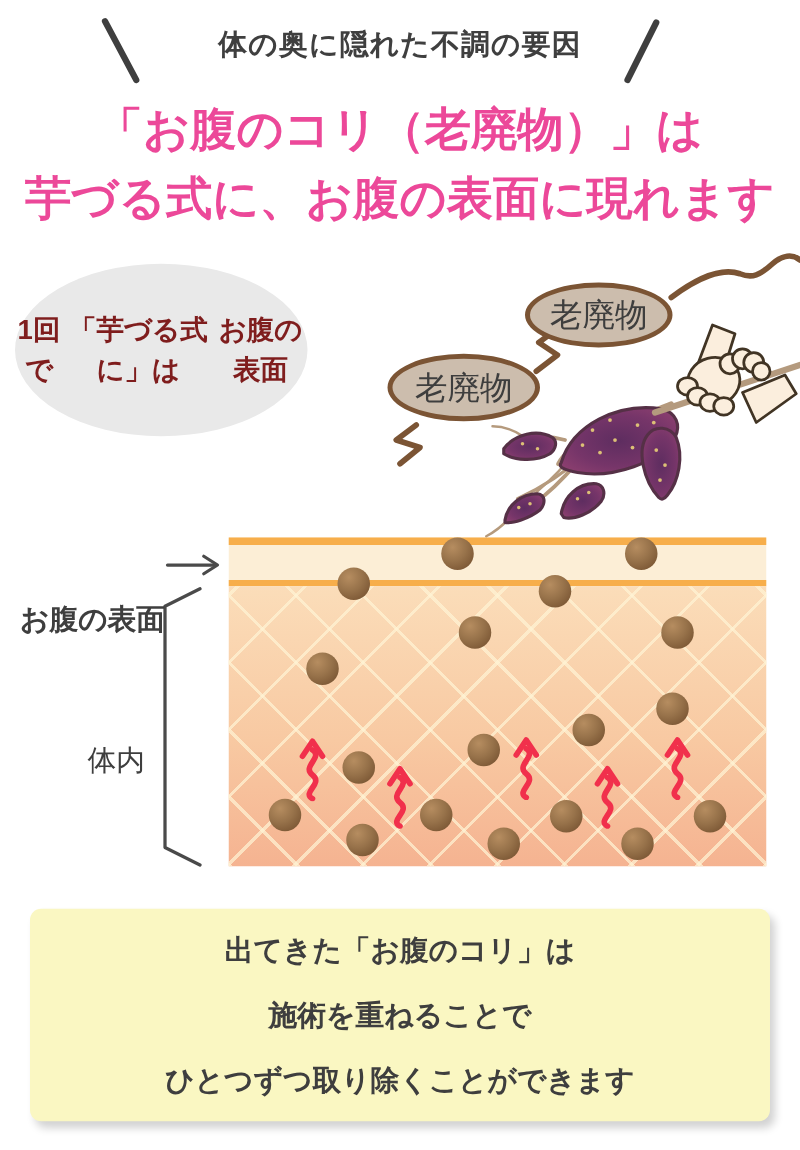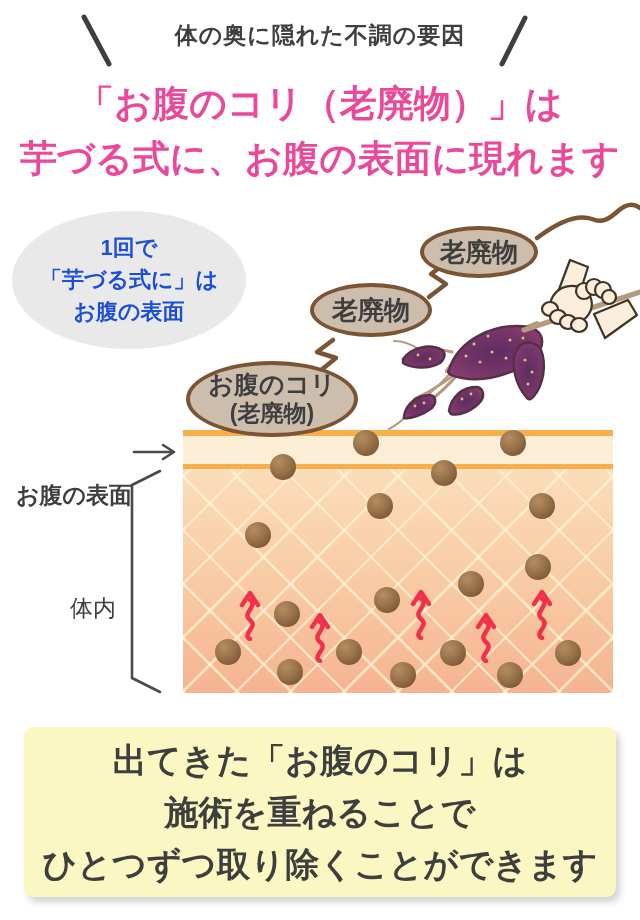--- a/index.html
+++ b/index.html
@@ -21,30 +21,30 @@
   .main-heading {
     left:0; right:0; top:76px; text-align:center;
     font-size:37px; line-height:55px; font-weight:800; color:#ec4899;
     letter-spacing:0px; z-index:5;
   }
 
   
   .note-bubble {
     left:12px; top:211px; width:234px; height:138px;
     background:#e9e9e9; border-radius:50%;
-    display:flex; flex-direction:column; justify-content:center; align-items:center;
-    font-size:22px; line-height:32px; font-weight:800; color:#1d4ed8;
+    display:flex; flex-direction:row; justify-content:center; align-items:center;
+    font-size:22px; line-height:32px; font-weight:800; color:#7f1d1d;
     text-align:center; z-index:4;
   }
 
   
   .tan-ellipse {
     background:#ccbdad; border:4px solid #7b5434; border-radius:50%;
     display:flex; flex-direction:column; justify-content:center; align-items:center;
-    font-weight:700; color:#3e3e3e; text-align:center; z-index:4;
+    font-weight:400; color:#3e3e3e; text-align:center; z-index:4;
   }
   .waste-1 { left:420px; top:226px; width:118px; height:52px; font-size:26px; }
   .waste-2 { left:310px; top:283px; width:122px; height:54px; font-size:26px; }
   .koli    { left:186px; top:361px; width:172px; height:76px; font-size:25px; line-height:29px; }
   .koli .sub { font-size:23px; }
 
   
   .body-rect { left:183px; top:430px; width:430px; height:263px; z-index:1; }
   .surface-band {
     position:absolute; left:0; top:0; width:100%; height:39px;
@@ -72,21 +72,21 @@
 
   
   .overlay { left:0; top:0; z-index:3; pointer-events:none; }
 
   
   .bottom-box {
     left:24px; top:727px; width:592px; height:170px;
     background:#faf7c2; border-radius:9px;
     box-shadow:4px 5px 7px rgba(0,0,0,0.18);
     display:flex; flex-direction:column; justify-content:center; align-items:center;
-    font-size:34px; line-height:52px; font-weight:800; color:#3e3e3e;
+    font-size:23px; line-height:52px; font-weight:800; color:#3e3e3e;
     text-align:center; z-index:4;
   }
 </style>
 </head>
 <body>
 
 <div id="page">
 
   <div class="abs header-title">体の奥に隠れた不調の要因</div>
 
@@ -231,24 +231,20 @@
 
     <polyline points="160,471 132,485 132,678 160,692" fill="none" stroke="#4a4a4a" stroke-width="2.6" stroke-linejoin="round" stroke-linecap="round"></polyline>
   </svg>
 
   <div class="abs tan-ellipse waste-1">
     <span>老廃物</span>
   </div>
   <div class="abs tan-ellipse waste-2">
     <span>老廃物</span>
   </div>
-  <div class="abs tan-ellipse koli">
-    <div>お腹のコリ</div>
-    <div class="sub">(老廃物)</div>
-  </div>
 
   <div class="abs surface-label">お腹の表面</div>
   <div class="abs inside-label">体内</div>
 
   <div class="abs bottom-box">
     <div>出てきた「お腹のコリ」は</div>
     <div>施術を重ねることで</div>
     <div>ひとつずつ取り除くことができます</div>
   </div>
 

